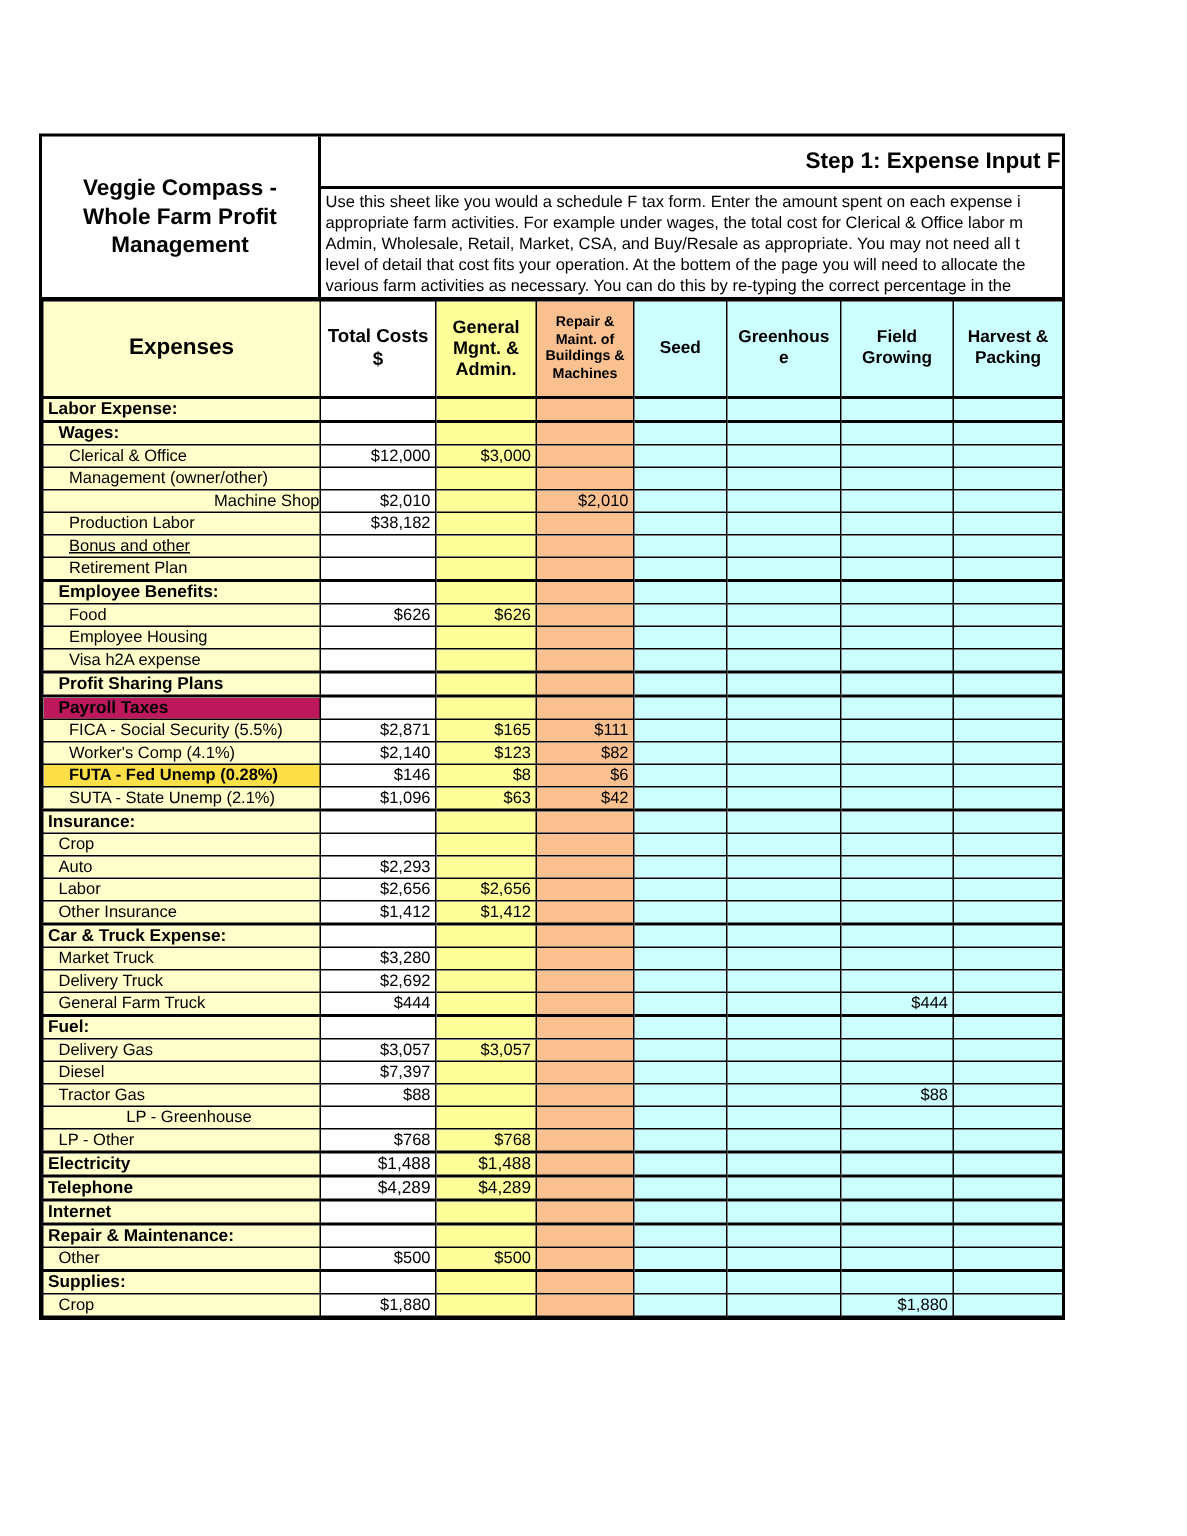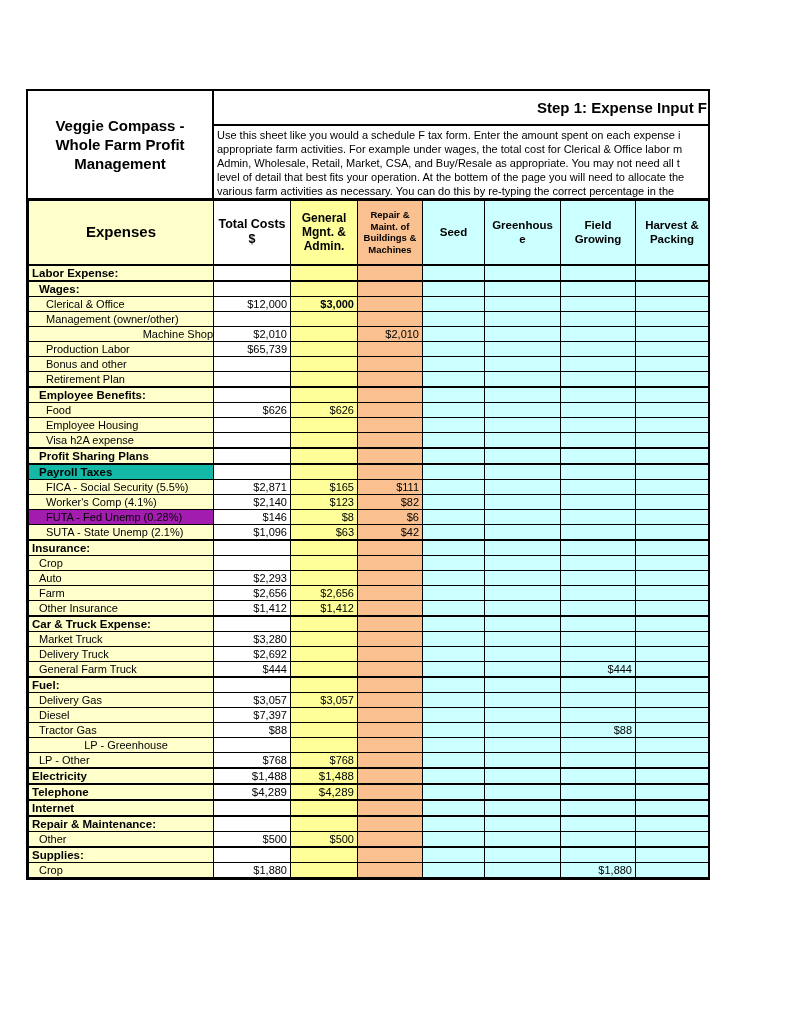--- a/index.html
+++ b/index.html
@@ -74,21 +74,21 @@
       <div>Whole Farm Profit</div>
       <div>Management</div>
     </div>
     <div class="banner">
       <span>Step 1: Expense Input F</span>
     </div>
     <div class="instructions">
       <div class="instr-line">Use this sheet like you would a schedule F tax form. Enter the amount spent on each expense i</div>
       <div class="instr-line">appropriate farm activities. For example under wages, the total cost for Clerical &amp; Office labor m</div>
       <div class="instr-line">Admin, Wholesale, Retail, Market, CSA, and Buy/Resale as appropriate. You may not need all t</div>
-      <div class="instr-line">level of detail that best fits your operation. At the bottem of the page you will need to allocate the</div>
+      <div class="instr-line">level of detail that cost fits your operation. At the bottem of the page you will need to allocate the</div>
       <div class="instr-line">various farm activities as necessary. You can do this by re-typing the correct percentage in the</div>
     </div>
   </div>
 
   <table id="expense-table">
     <colgroup id="cols">
         <col style="width: 185px;">
         <col style="width: 77px;">
         <col style="width: 67px;">
         <col style="width: 65px;">
@@ -151,21 +151,21 @@
           <td class="value-cell" style="background: rgb(255, 255, 153);"></td>
           <td class="value-cell" style="background: rgb(250, 192, 144);"></td>
           <td class="value-cell" style="background: rgb(204, 255, 255);"></td>
           <td class="value-cell" style="background: rgb(204, 255, 255);"></td>
           <td class="value-cell" style="background: rgb(204, 255, 255);"></td>
           <td class="value-cell" style="background: rgb(204, 255, 255);"></td>
         </tr>
         <tr>
           <td class="label-cell ind2" style="background: rgb(255, 255, 204);">Clerical &amp; Office</td>
           <td class="value-cell" style="background: rgb(255, 255, 255);">$12,000</td>
-          <td class="value-cell" style="background: rgb(255, 255, 153); font-weight: bold;">$3,000</td>
+          <td class="value-cell" style="background: rgb(255, 255, 153);">$3,000</td>
           <td class="value-cell" style="background: rgb(250, 192, 144);"></td>
           <td class="value-cell" style="background: rgb(204, 255, 255);"></td>
           <td class="value-cell" style="background: rgb(204, 255, 255);"></td>
           <td class="value-cell" style="background: rgb(204, 255, 255);"></td>
           <td class="value-cell" style="background: rgb(204, 255, 255);"></td>
         </tr>
         <tr>
           <td class="label-cell ind2" style="background: rgb(255, 255, 204);">Management (owner/other)</td>
           <td class="value-cell" style="background: rgb(255, 255, 255);"></td>
           <td class="value-cell" style="background: rgb(255, 255, 153);"></td>
@@ -180,30 +180,30 @@
           <td class="value-cell" style="background: rgb(255, 255, 255);">$2,010</td>
           <td class="value-cell" style="background: rgb(255, 255, 153);"></td>
           <td class="value-cell" style="background: rgb(250, 192, 144);">$2,010</td>
           <td class="value-cell" style="background: rgb(204, 255, 255);"></td>
           <td class="value-cell" style="background: rgb(204, 255, 255);"></td>
           <td class="value-cell" style="background: rgb(204, 255, 255);"></td>
           <td class="value-cell" style="background: rgb(204, 255, 255);"></td>
         </tr>
         <tr>
           <td class="label-cell ind2" style="background: rgb(255, 255, 204);">Production Labor</td>
-          <td class="value-cell" style="background: rgb(255, 255, 255);">$65,739</td>
-          <td class="value-cell" style="background: rgb(255, 255, 153);"></td>
-          <td class="value-cell" style="background: rgb(250, 192, 144);"></td>
-          <td class="value-cell" style="background: rgb(204, 255, 255);"></td>
-          <td class="value-cell" style="background: rgb(204, 255, 255);"></td>
-          <td class="value-cell" style="background: rgb(204, 255, 255);"></td>
-          <td class="value-cell" style="background: rgb(204, 255, 255);"></td>
-        </tr>
-        <tr>
-          <td class="label-cell ind2" style="background: rgb(255, 255, 204);">Bonus and other</td>
+          <td class="value-cell" style="background: rgb(255, 255, 255);">$38,182</td>
+          <td class="value-cell" style="background: rgb(255, 255, 153);"></td>
+          <td class="value-cell" style="background: rgb(250, 192, 144);"></td>
+          <td class="value-cell" style="background: rgb(204, 255, 255);"></td>
+          <td class="value-cell" style="background: rgb(204, 255, 255);"></td>
+          <td class="value-cell" style="background: rgb(204, 255, 255);"></td>
+          <td class="value-cell" style="background: rgb(204, 255, 255);"></td>
+        </tr>
+        <tr>
+          <td class="label-cell ind2" style="background: rgb(255, 255, 204); text-decoration: underline;">Bonus and other</td>
           <td class="value-cell" style="background: rgb(255, 255, 255);"></td>
           <td class="value-cell" style="background: rgb(255, 255, 153);"></td>
           <td class="value-cell" style="background: rgb(250, 192, 144);"></td>
           <td class="value-cell" style="background: rgb(204, 255, 255);"></td>
           <td class="value-cell" style="background: rgb(204, 255, 255);"></td>
           <td class="value-cell" style="background: rgb(204, 255, 255);"></td>
           <td class="value-cell" style="background: rgb(204, 255, 255);"></td>
         </tr>
         <tr>
           <td class="label-cell ind2" style="background: rgb(255, 255, 204);">Retirement Plan</td>
@@ -259,21 +259,21 @@
           <td class="label-cell ind1" style="background: rgb(255, 255, 204);">Profit Sharing Plans</td>
           <td class="value-cell" style="background: rgb(255, 255, 255);"></td>
           <td class="value-cell" style="background: rgb(255, 255, 153);"></td>
           <td class="value-cell" style="background: rgb(250, 192, 144);"></td>
           <td class="value-cell" style="background: rgb(204, 255, 255);"></td>
           <td class="value-cell" style="background: rgb(204, 255, 255);"></td>
           <td class="value-cell" style="background: rgb(204, 255, 255);"></td>
           <td class="value-cell" style="background: rgb(204, 255, 255);"></td>
         </tr>
         <tr class="section">
-          <td class="label-cell ind1" style="background: #14b8a6;">Payroll Taxes</td>
+          <td class="label-cell ind1" style="background: #be185d;">Payroll Taxes</td>
           <td class="value-cell" style="background: rgb(255, 255, 255);"></td>
           <td class="value-cell" style="background: rgb(255, 255, 153);"></td>
           <td class="value-cell" style="background: rgb(250, 192, 144);"></td>
           <td class="value-cell" style="background: rgb(204, 255, 255);"></td>
           <td class="value-cell" style="background: rgb(204, 255, 255);"></td>
           <td class="value-cell" style="background: rgb(204, 255, 255);"></td>
           <td class="value-cell" style="background: rgb(204, 255, 255);"></td>
         </tr>
         <tr>
           <td class="label-cell ind2" style="background: rgb(255, 255, 204);">FICA - Social Security (5.5%)</td>
@@ -289,21 +289,21 @@
           <td class="label-cell ind2" style="background: rgb(255, 255, 204);">Worker's Comp  (4.1%)</td>
           <td class="value-cell" style="background: rgb(255, 255, 255);">$2,140</td>
           <td class="value-cell" style="background: rgb(255, 255, 153);">$123</td>
           <td class="value-cell" style="background: rgb(250, 192, 144);">$82</td>
           <td class="value-cell" style="background: rgb(204, 255, 255);"></td>
           <td class="value-cell" style="background: rgb(204, 255, 255);"></td>
           <td class="value-cell" style="background: rgb(204, 255, 255);"></td>
           <td class="value-cell" style="background: rgb(204, 255, 255);"></td>
         </tr>
         <tr>
-          <td class="label-cell ind2" style="background: #a21caf;">FUTA - Fed Unemp (0.28%)</td>
+          <td class="label-cell ind2" style="background: #fde047; font-weight: bold;">FUTA - Fed Unemp (0.28%)</td>
           <td class="value-cell" style="background: rgb(255, 255, 255);">$146</td>
           <td class="value-cell" style="background: rgb(255, 255, 153);">$8</td>
           <td class="value-cell" style="background: rgb(250, 192, 144);">$6</td>
           <td class="value-cell" style="background: rgb(204, 255, 255);"></td>
           <td class="value-cell" style="background: rgb(204, 255, 255);"></td>
           <td class="value-cell" style="background: rgb(204, 255, 255);"></td>
           <td class="value-cell" style="background: rgb(204, 255, 255);"></td>
         </tr>
         <tr>
           <td class="label-cell ind2" style="background: rgb(255, 255, 204);">SUTA - State Unemp (2.1%)</td>
@@ -339,21 +339,21 @@
           <td class="label-cell ind1" style="background: rgb(255, 255, 204);">Auto</td>
           <td class="value-cell" style="background: rgb(255, 255, 255);">$2,293</td>
           <td class="value-cell" style="background: rgb(255, 255, 153);"></td>
           <td class="value-cell" style="background: rgb(250, 192, 144);"></td>
           <td class="value-cell" style="background: rgb(204, 255, 255);"></td>
           <td class="value-cell" style="background: rgb(204, 255, 255);"></td>
           <td class="value-cell" style="background: rgb(204, 255, 255);"></td>
           <td class="value-cell" style="background: rgb(204, 255, 255);"></td>
         </tr>
         <tr>
-          <td class="label-cell ind1" style="background: rgb(255, 255, 204);">Farm</td>
+          <td class="label-cell ind1" style="background: rgb(255, 255, 204);">Labor</td>
           <td class="value-cell" style="background: rgb(255, 255, 255);">$2,656</td>
           <td class="value-cell" style="background: rgb(255, 255, 153);">$2,656</td>
           <td class="value-cell" style="background: rgb(250, 192, 144);"></td>
           <td class="value-cell" style="background: rgb(204, 255, 255);"></td>
           <td class="value-cell" style="background: rgb(204, 255, 255);"></td>
           <td class="value-cell" style="background: rgb(204, 255, 255);"></td>
           <td class="value-cell" style="background: rgb(204, 255, 255);"></td>
         </tr>
         <tr>
           <td class="label-cell ind1" style="background: rgb(255, 255, 204);">Other Insurance</td>

